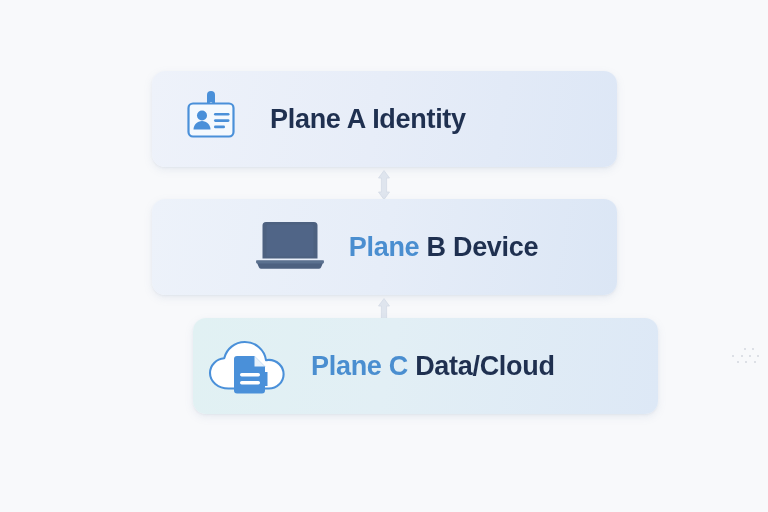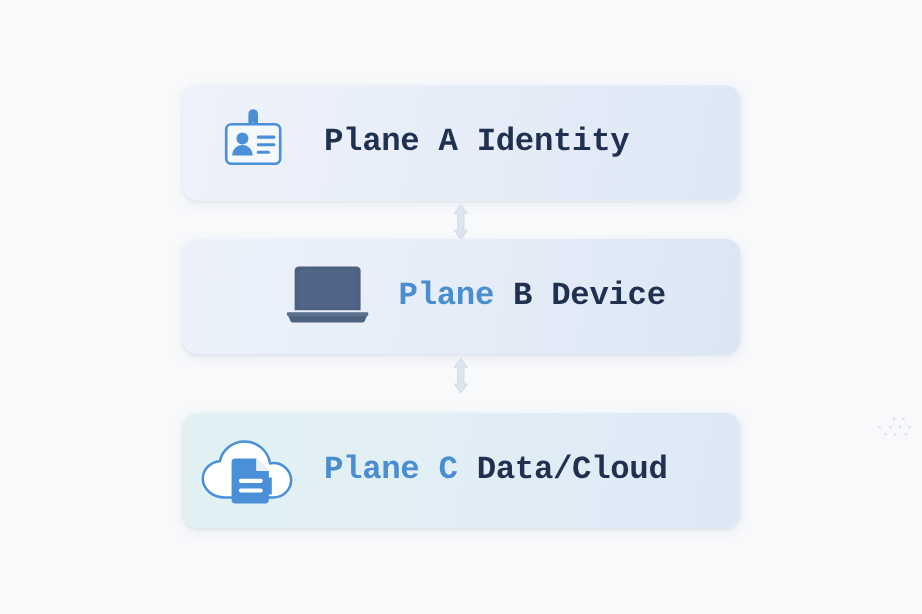--- a/index.html
+++ b/index.html
@@ -14,21 +14,20 @@
     overflow: hidden;
     position: relative;
   }
 
   #diagram-stage {
     position: absolute;
     left: 0;
     top: 0;
     width: 768px;
     height: 372px;
-    font-family: Liberation Mono, monospace;
   }
 
   .plane-panel {
     position: absolute;
     left: 152px;
     width: 465px;
     height: 96px;
     border-radius: 13px;
     display: flex;
     align-items: center;
@@ -40,22 +39,23 @@
   .plane-panel.panel-a {
     top: 71px;
     background: linear-gradient(100deg, #eef2fa 0%, #e7edf8 48%, #dde7f6 100%);
   }
   .plane-panel.panel-b {
     top: 199px;
     background: linear-gradient(100deg, #edf2fa 0%, #e6edf8 50%, #dbe6f5 100%);
     justify-content: center;
   }
   .plane-panel.panel-c {
-    top: 344px;
+    top: 318px;
     background: linear-gradient(100deg, #e1f1f3 0%, #e2eff5 42%, #dde8f6 100%);
+    margin-left: 41px;
   }
 
   .panel-icon-slot {
     width: 118px;
     min-width: 118px;
     height: 96px;
     display: flex;
     align-items: center;
     justify-content: center;
   }

